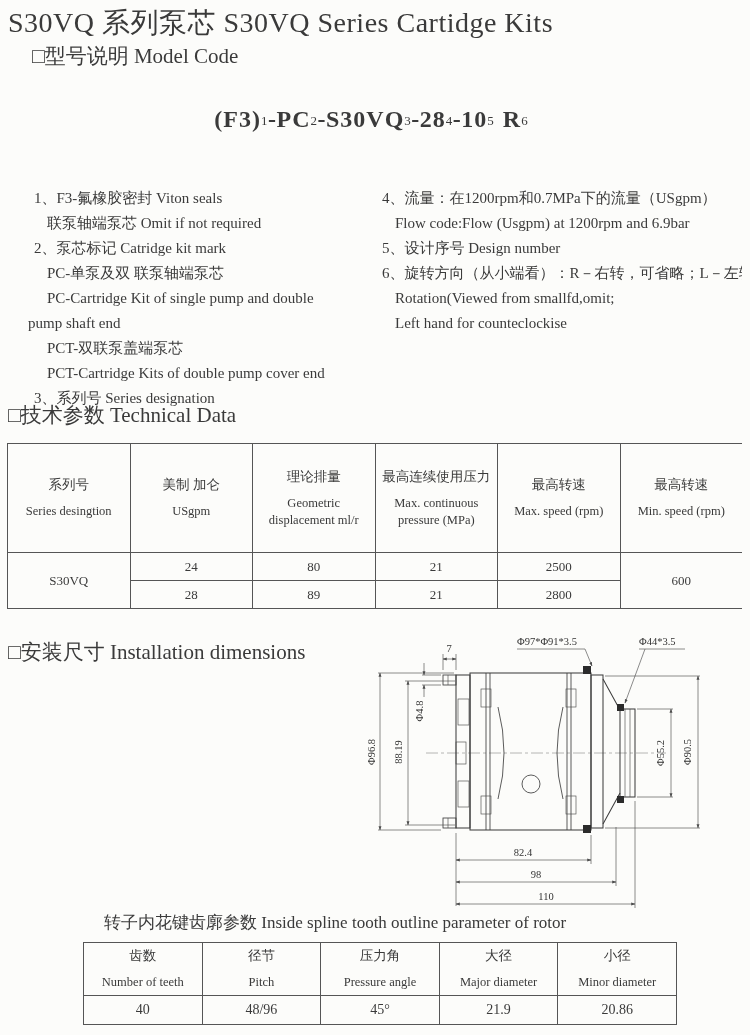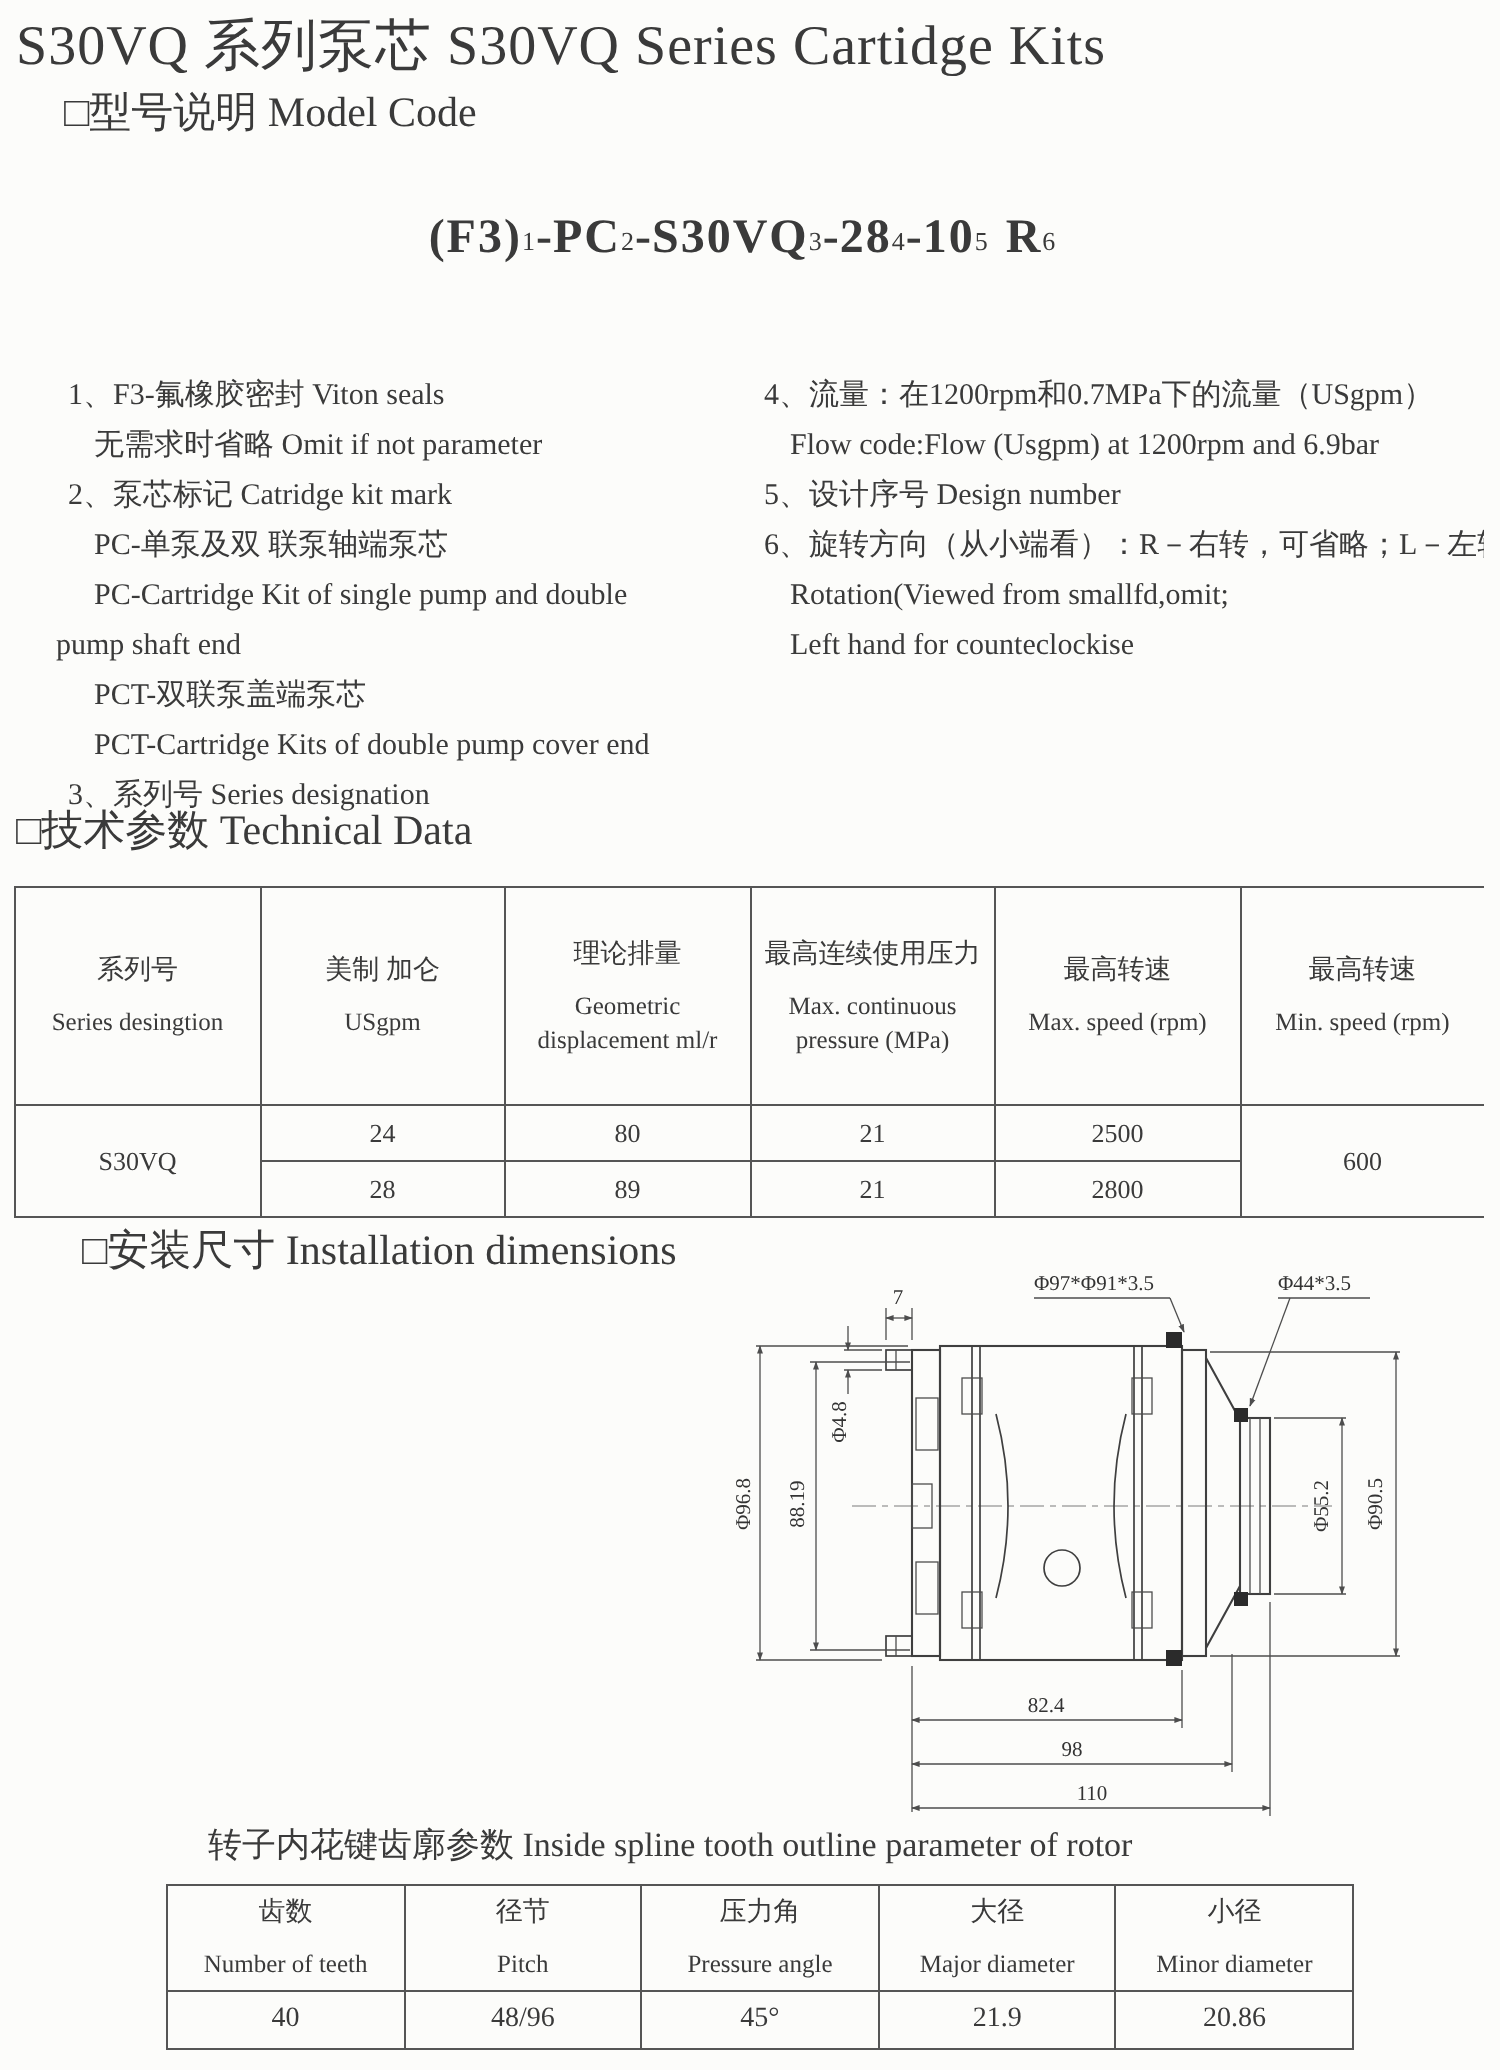--- a/index.html
+++ b/index.html
@@ -2,21 +2,21 @@
 <html><head>
 <meta charset="utf-8">
 <style>
   html,body{margin:0;padding:0;background:#fcfcfa;}
   .page{position:relative;width:742px;height:1035px;background:#fcfcfa;overflow:hidden;
         font-family:"Liberation Serif","DejaVu Serif",serif;color:#3a3a3a;}
   .title{position:absolute;left:8px;top:4px;font-size:28px;letter-spacing:.5px;white-space:nowrap;}
   .sec{position:absolute;font-size:21px;white-space:nowrap;}
   #sec-model{left:8px;top:42px;margin-left:24px;}
   #sec-tech{left:8px;top:401px;}
-  #sec-install{left:8px;top:611px;margin-left:33px;}
+  #sec-install{left:8px;top:638px;}
 
   
   .model-code{position:absolute;left:0;top:106px;width:100%;display:flex;justify-content:center;align-items:flex-start;}
   .mc-seg{display:inline-flex;flex-direction:row;align-items:center;}
   .mc-text{font-size:24px;font-weight:bold;letter-spacing:1px;line-height:1.15;}
   .mc-line{align-self:stretch;height:0;border-top:1.5px solid #4a4a4a;margin-top:8px;}
   .mc-num{font-size:13px;margin-top:3px;}
   .mc-sep{font-size:24px;font-weight:bold;line-height:1.15;min-width:9px;text-align:center;}
 
   
@@ -92,21 +92,21 @@
     <span class="mc-sep"> </span>
     <span class="mc-seg">
       <span class="mc-text">R</span>
       <span class="mc-line"></span>
       <span class="mc-num">6</span>
     </span>
   </div>
 
   <div class="notes-col" id="notes-left">
     <div class="nl-num">1、F3-氟橡胶密封  Viton  seals</div>
-    <div class="nl-sub">无需求时省略   Omit if not parameter</div>
+    <div class="nl-sub">联泵轴端泵芯   Omit if not required</div>
     <div class="nl-num">2、泵芯标记  Catridge kit mark</div>
     <div class="nl-sub">PC-单泵及双 联泵轴端泵芯</div>
     <div class="nl-sub">PC-Cartridge Kit of single pump and double</div>
     <div class="nl-flush">pump shaft end</div>
     <div class="nl-sub">PCT-双联泵盖端泵芯</div>
     <div class="nl-sub">PCT-Cartridge Kits of double pump cover end</div>
     <div class="nl-num">3、系列号  Series designation</div>
   </div>
 
   <div class="notes-col" id="notes-right">

